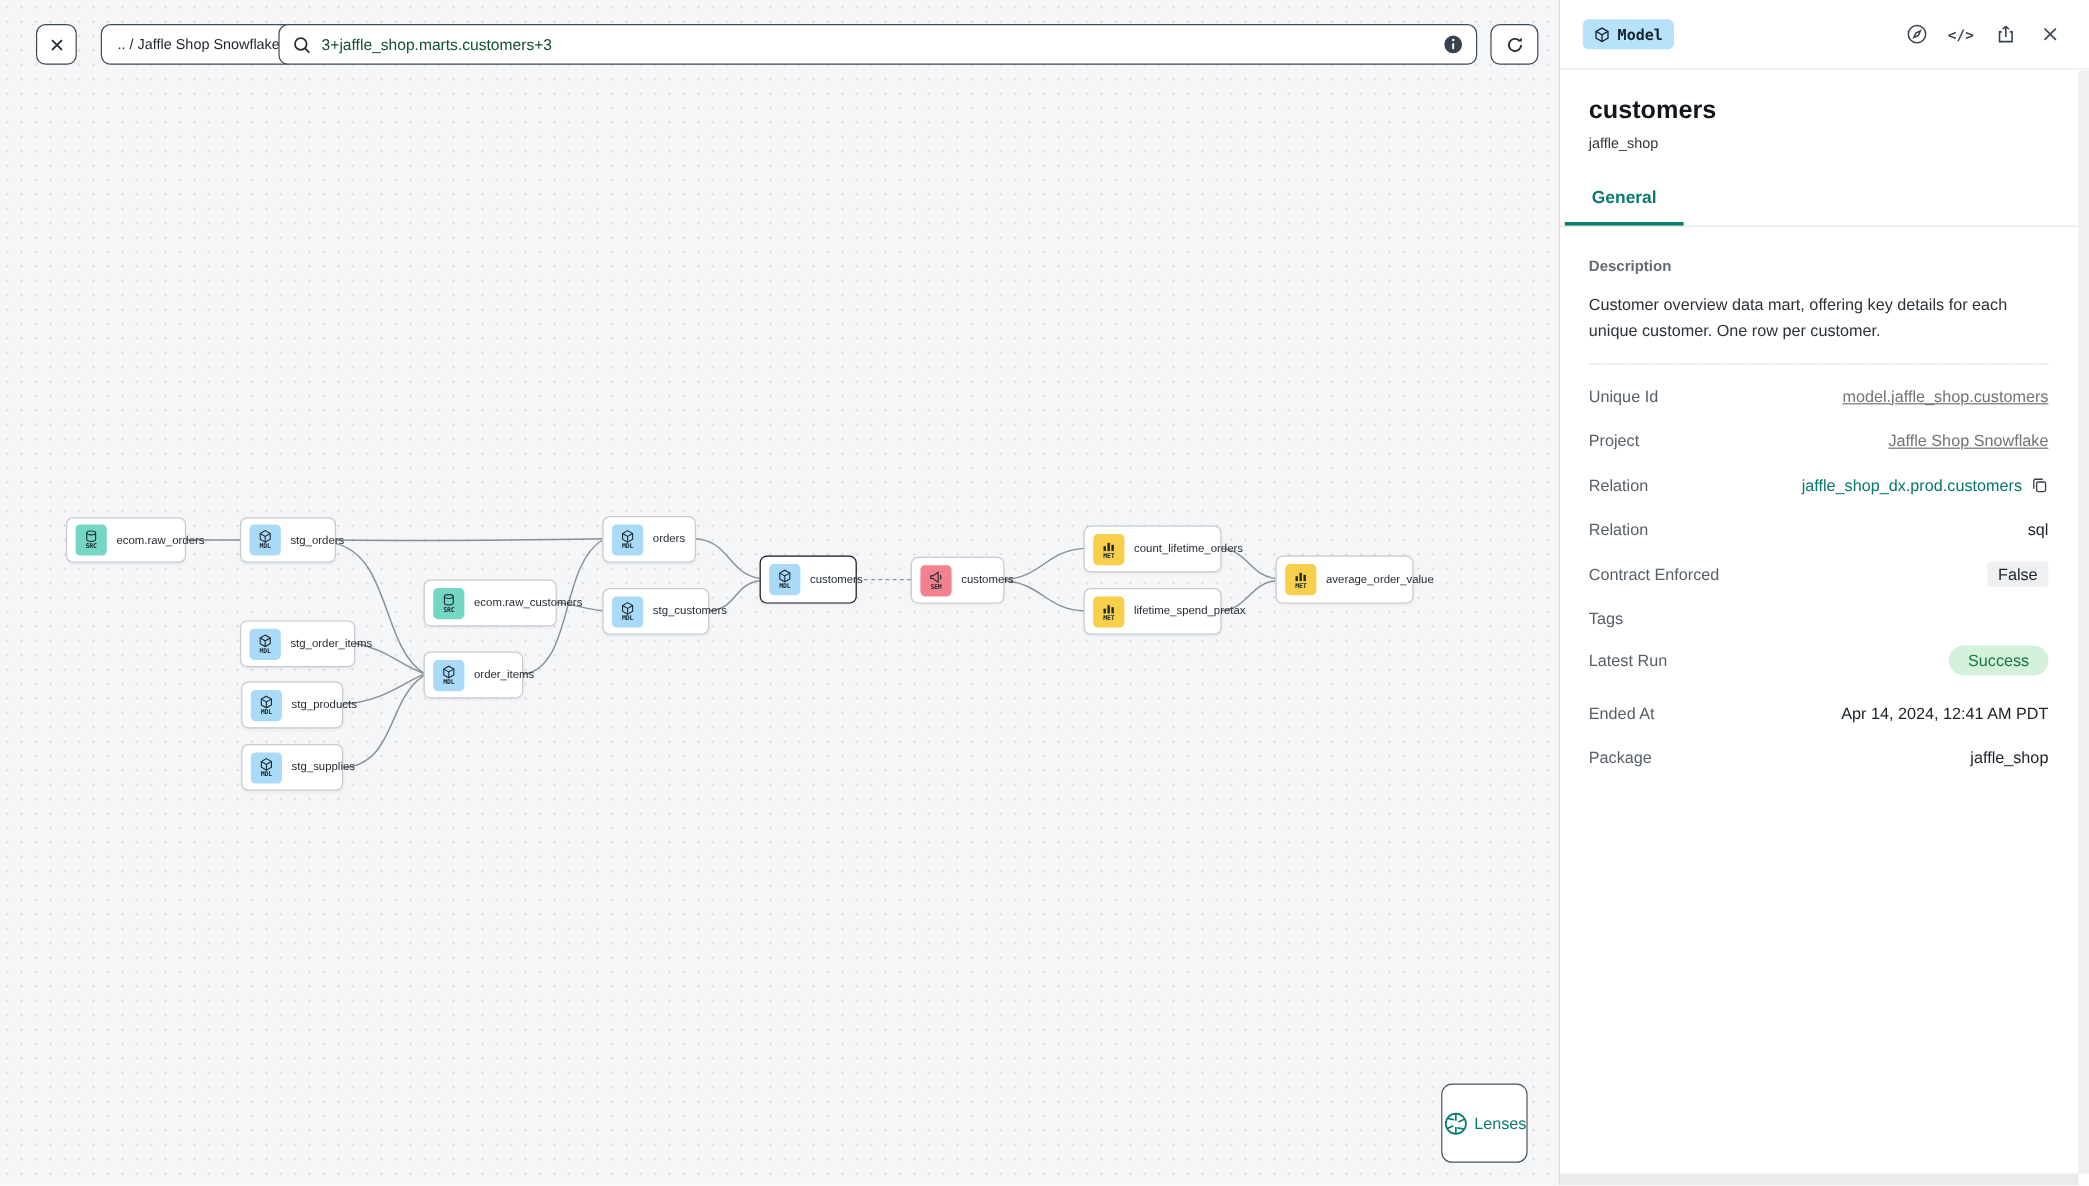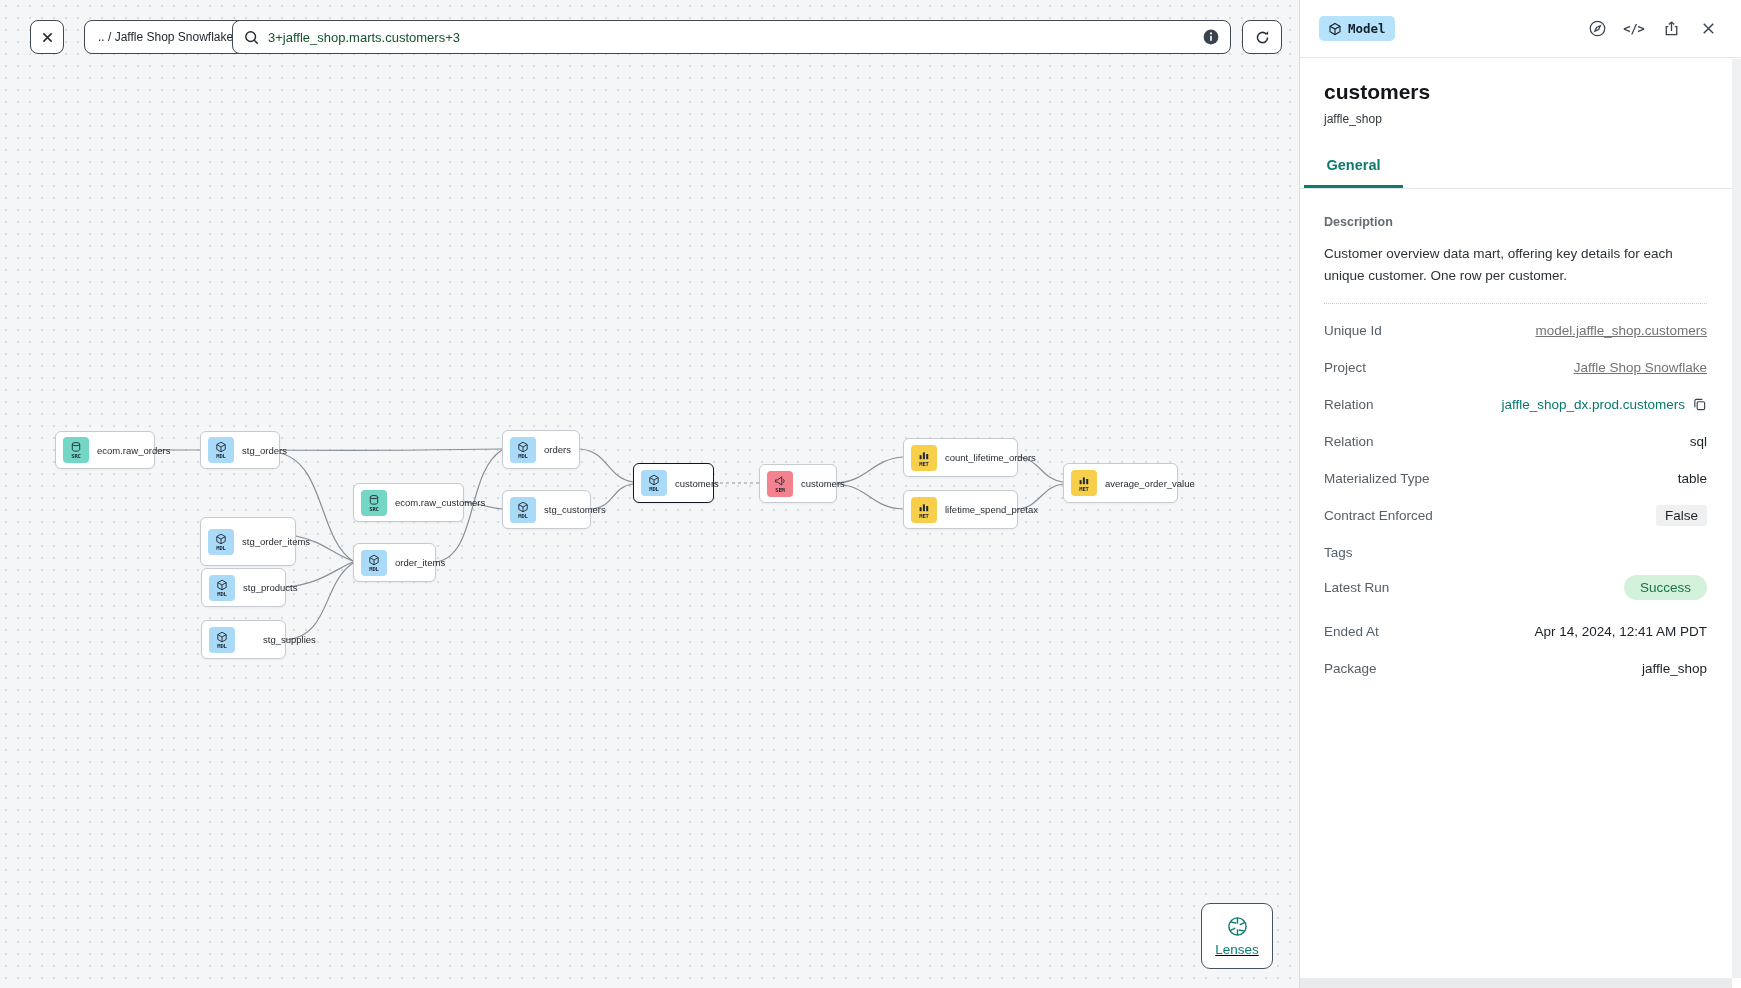--- a/index.html
+++ b/index.html
@@ -35,22 +35,22 @@
   .nicon b { font-family:"DejaVu Sans Mono",monospace; font-size:5.5px; font-weight:bold;
     color:#1d2730; letter-spacing:-.2px; line-height:6px; }
   .nicon.SRC { background:#74d7c6; }
   .nicon.MDL { background:#a9daf8; }
   .nicon.SEM { background:#f4828e; }
   .nicon.MET { background:#f7cf4b; }
   .nlabel { margin-left:8px; font-size:9.5px; color:#242b32; white-space:nowrap; }
 
   
   #lenses { position:absolute; left:1201px; top:903px; width:72px; height:66px; background:#fff;
-    border:1.3px solid #4a545e; border-radius:9px; display:flex; flex-direction:column;
-    align-items:center; justify-content:center; gap:4px; cursor:pointer;text-decoration:underline; }
+    border:1.3px solid #4a545e; border-radius:9px; display:flex; flex-direction:row;
+    align-items:center; justify-content:center; gap:4px; cursor:pointer; }
   #lenses span { font-size:13.5px; color:#0b7c72; }
 
   
   #panel { position:absolute; left:1299px; top:0; width:442px; height:988px; background:#fff;
     border-left:1px solid #d8dcdf; }
   #panel-header { height:58px; border-bottom:1px solid #e5e8ea; display:flex; align-items:center;
     padding:0 22px 0 19px; }
   #model-badge { background:#b7e2fb; border-radius:5px; height:25px; padding:0 9px; display:flex;
     align-items:center; gap:6px; font-family:"DejaVu Sans Mono",monospace; font-size:12.5px;
     color:#15222c; font-weight:bold; }
@@ -160,21 +160,21 @@
       <div class="node" style="left: 200px; top: 431px; width: 80px; height: 38px;">
         <span class="nicon MDL">
           <svg viewBox="0 0 12 12" fill="none" stroke="#1d2730" stroke-width=".9">
             <path d="M6 1.2 10.2 3.6v4.8L6 10.8 1.8 8.4V3.6Z"></path>
             <path d="M1.8 3.6 6 6l4.2-2.4M6 6v4.8"></path>
           </svg>
           <b>MDL</b>
         </span>
         <span class="nlabel">stg_orders</span>
       </div>
-      <div class="node" style="left: 200px; top: 517px; width: 96px; height: 49px; text-align: center;">
+      <div class="node" style="left: 200px; top: 517px; width: 96px; height: 39px; text-align: center;">
         <span class="nicon MDL">
           <svg viewBox="0 0 12 12" fill="none" stroke="#1d2730" stroke-width=".9">
             <path d="M6 1.2 10.2 3.6v4.8L6 10.8 1.8 8.4V3.6Z"></path>
             <path d="M1.8 3.6 6 6l4.2-2.4M6 6v4.8"></path>
           </svg>
           <b>MDL</b>
         </span>
         <span class="nlabel">stg_order_items</span>
       </div>
       <div class="node" style="left: 353px; top: 483px; width: 111px; height: 39px;">
@@ -200,21 +200,21 @@
       <div class="node" style="left: 201px; top: 568px; width: 85px; height: 39px;">
         <span class="nicon MDL">
           <svg viewBox="0 0 12 12" fill="none" stroke="#1d2730" stroke-width=".9">
             <path d="M6 1.2 10.2 3.6v4.8L6 10.8 1.8 8.4V3.6Z"></path>
             <path d="M1.8 3.6 6 6l4.2-2.4M6 6v4.8"></path>
           </svg>
           <b>MDL</b>
         </span>
         <span class="nlabel">stg_products</span>
       </div>
-      <div class="node" style="left: 201px; top: 620px; width: 85px; height: 39px; gap: 20px;">
+      <div class="node" style="left: 201px; top: 620px; width: 85px; height: 39px;">
         <span class="nicon MDL">
           <svg viewBox="0 0 12 12" fill="none" stroke="#1d2730" stroke-width=".9">
             <path d="M6 1.2 10.2 3.6v4.8L6 10.8 1.8 8.4V3.6Z"></path>
             <path d="M1.8 3.6 6 6l4.2-2.4M6 6v4.8"></path>
           </svg>
           <b>MDL</b>
         </span>
         <span class="nlabel">stg_supplies</span>
       </div>
       <div class="node" style="left: 502px; top: 430px; width: 78px; height: 39px;">
@@ -361,26 +361,20 @@
               </span>
             </span>
           </div>
           <div class="frow">
             <span class="flabel">Relation</span>
             <span class="fright">
               <span class="fval ">sql</span>
             </span>
           </div>
           <div class="frow">
-            <span class="flabel">Materialized Type</span>
-            <span class="fright">
-              <span class="fval ">table</span>
-            </span>
-          </div>
-          <div class="frow">
             <span class="flabel">Contract Enforced</span>
             <span class="fright">
               <span class="fval badge">False</span>
             </span>
           </div>
           <div class="frow">
             <span class="flabel">Tags</span>
             <span class="fright"></span>
           </div>
           <div class="frow pill-row">

